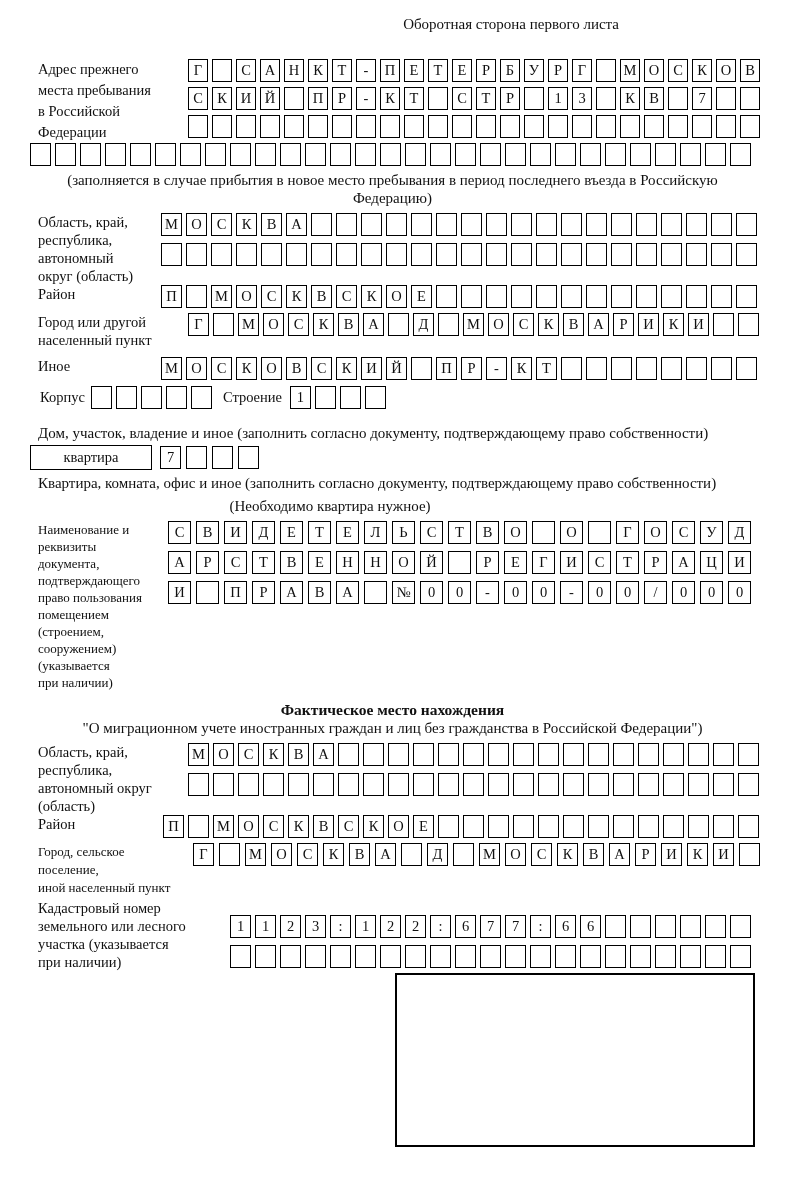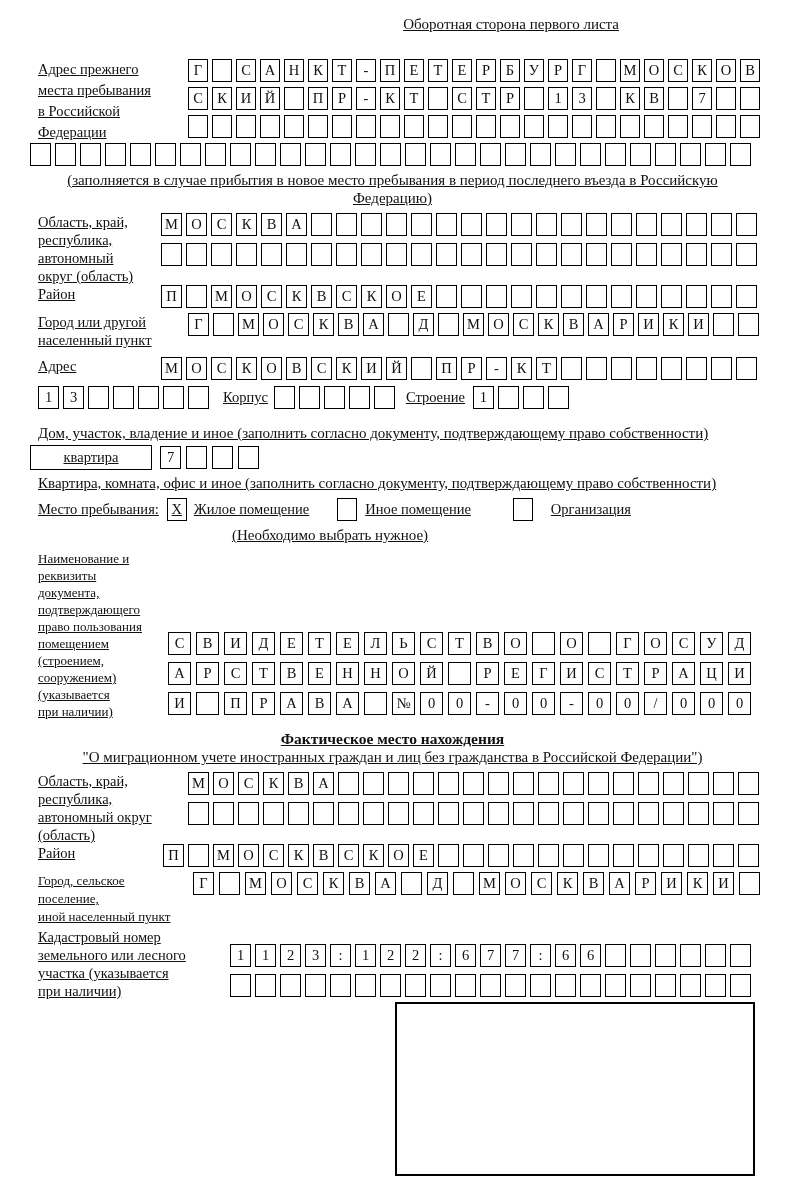--- a/index.html
+++ b/index.html
@@ -1,18 +1,18 @@
 <!DOCTYPE html>
 <html><head>
 <meta charset="utf-8">
 <style>
   html,body{margin:0;padding:0;background:#fff;}
   body{width:800px;height:1180px;overflow:hidden;color:#101010;
        font-family:"Liberation Serif","DejaVu Serif",serif;}
-  .page{position:relative;width:664px;height:1180px;background:#fff;text-decoration:underline;}
+  .page{position:relative;width:664px;height:1180px;background:#fff;}
   .content{padding:0 0 0 30px;width:740px;}
 
   .hdr-note{padding-top:16px;padding-right:45px;text-align:right;font-size:15px;}
 
   
   .boxrow{height:23px;white-space:nowrap;margin-bottom:5px;line-height:0;}
   .cb{display:inline-block;box-sizing:border-box;width:20px;height:23px;margin-right:4px;
       border:1.5px solid #000;text-align:center;font-size:14.5px;line-height:20px;
       vertical-align:top;}
   .p25 .cb{width:21px;margin-right:4px;}
@@ -82,51 +82,41 @@
       <div class="boxrow p25"><span class="cb">П</span><span class="cb"></span><span class="cb">М</span><span class="cb">О</span><span class="cb">С</span><span class="cb">К</span><span class="cb">В</span><span class="cb">С</span><span class="cb">К</span><span class="cb">О</span><span class="cb">Е</span><span class="cb"></span><span class="cb"></span><span class="cb"></span><span class="cb"></span><span class="cb"></span><span class="cb"></span><span class="cb"></span><span class="cb"></span><span class="cb"></span><span class="cb"></span><span class="cb"></span><span class="cb"></span><span class="cb"></span></div>
     </div>
 
     <div class="frow">
       <div class="flabel w142">Город или другой
 населенный пункт</div>
       <div class="boxrow p25"><span class="cb">Г</span><span class="cb"></span><span class="cb">М</span><span class="cb">О</span><span class="cb">С</span><span class="cb">К</span><span class="cb">В</span><span class="cb">А</span><span class="cb"></span><span class="cb">Д</span><span class="cb"></span><span class="cb">М</span><span class="cb">О</span><span class="cb">С</span><span class="cb">К</span><span class="cb">В</span><span class="cb">А</span><span class="cb">Р</span><span class="cb">И</span><span class="cb">К</span><span class="cb">И</span><span class="cb"></span><span class="cb"></span></div>
     </div>
 
     <div class="frow" style="margin-top:8px;">
-      <div class="flabel w115">Адрес</div>
+      <div class="flabel w115">Иное</div>
       <div class="boxrow p25"><span class="cb">М</span><span class="cb">О</span><span class="cb">С</span><span class="cb">К</span><span class="cb">О</span><span class="cb">В</span><span class="cb">С</span><span class="cb">К</span><span class="cb">И</span><span class="cb">Й</span><span class="cb"></span><span class="cb">П</span><span class="cb">Р</span><span class="cb">-</span><span class="cb">К</span><span class="cb">Т</span><span class="cb"></span><span class="cb"></span><span class="cb"></span><span class="cb"></span><span class="cb"></span><span class="cb"></span><span class="cb"></span><span class="cb"></span></div>
     </div>
 
     <div class="hrow">
-      <div class="boxrow p25" style="margin-left:8px;"><span class="cb">1</span><span class="cb">3</span><span class="cb"></span><span class="cb"></span><span class="cb"></span><span class="cb"></span><span class="cb"></span></div>
       <div class="inline-lbl" style="margin-left:10px;">Корпус</div>
       <div class="boxrow p25" style="margin-left:6px;"><span class="cb"></span><span class="cb"></span><span class="cb"></span><span class="cb"></span><span class="cb"></span></div>
       <div class="inline-lbl" style="margin-left:7px;">Строение</div>
       <div class="boxrow p25" style="margin-left:8px;"><span class="cb">1</span><span class="cb"></span><span class="cb"></span><span class="cb"></span></div>
     </div>
     <div class="note" style="margin-top:14px;margin-left:8px;">Дом, участок, владение и иное (заполнить согласно документу, подтверждающему право собственности)</div>
 
     <div class="hrow" style="margin-top:3px;">
       <div class="widebox" style="width:122px;">квартира</div>
       <div class="boxrow p26" style="margin-left:8px;"><span class="cb">7</span><span class="cb"></span><span class="cb"></span><span class="cb"></span></div>
     </div>
     <div class="note" style="margin-top:4px;margin-left:8px;">Квартира, комната, офис и иное (заполнить согласно документу, подтверждающему право собственности)</div>
 
-    <div class="stay" style="margin-top:6px;">
-      <span>Место пребывания:</span>
-      <span class="cb chk" style="margin-left:8px;">X</span>
-      <span style="margin-left:7px;">Жилое помещение</span>
-      <span class="cb chk" style="margin-left:28px;"></span>
-      <span style="margin-left:8px;">Иное помещение</span>
-      <span class="cb chk" style="margin-left:42px;"></span>
-      <span style="margin-left:18px;">Организация</span>
-    </div>
-    <div class="note" style="margin-top:5px;margin-left:105px;width:390px;text-align:center;">(Необходимо выбрать нужное)</div>
+    <div class="note" style="margin-top:5px;margin-left:105px;width:390px;text-align:center;">(Необходимо квартира нужное)</div>
 
-    <div class="frow" style="margin-top:6px;align-items:flex-end;">
+    <div class="frow" style="margin-top:6px;">
       <div class="flabel w122">Наименование и реквизиты
 документа, подтверждающего
 право пользования
 помещением (строением,
 сооружением) (указывается
 при наличии)</div>
       <div>
         <div class="boxrow p28" style="margin-bottom:7px;"><span class="cb">С</span><span class="cb">В</span><span class="cb">И</span><span class="cb">Д</span><span class="cb">Е</span><span class="cb">Т</span><span class="cb">Е</span><span class="cb">Л</span><span class="cb">Ь</span><span class="cb">С</span><span class="cb">Т</span><span class="cb">В</span><span class="cb">О</span><span class="cb"></span><span class="cb">О</span><span class="cb"></span><span class="cb">Г</span><span class="cb">О</span><span class="cb">С</span><span class="cb">У</span><span class="cb">Д</span></div>
         <div class="boxrow p28" style="margin-bottom:7px;"><span class="cb">А</span><span class="cb">Р</span><span class="cb">С</span><span class="cb">Т</span><span class="cb">В</span><span class="cb">Е</span><span class="cb">Н</span><span class="cb">Н</span><span class="cb">О</span><span class="cb">Й</span><span class="cb"></span><span class="cb">Р</span><span class="cb">Е</span><span class="cb">Г</span><span class="cb">И</span><span class="cb">С</span><span class="cb">Т</span><span class="cb">Р</span><span class="cb">А</span><span class="cb">Ц</span><span class="cb">И</span></div>
         <div class="boxrow p28"><span class="cb">И</span><span class="cb"></span><span class="cb">П</span><span class="cb">Р</span><span class="cb">А</span><span class="cb">В</span><span class="cb">А</span><span class="cb"></span><span class="cb">№</span><span class="cb">0</span><span class="cb">0</span><span class="cb">-</span><span class="cb">0</span><span class="cb">0</span><span class="cb">-</span><span class="cb">0</span><span class="cb">0</span><span class="cb">/</span><span class="cb">0</span><span class="cb">0</span><span class="cb">0</span></div>

